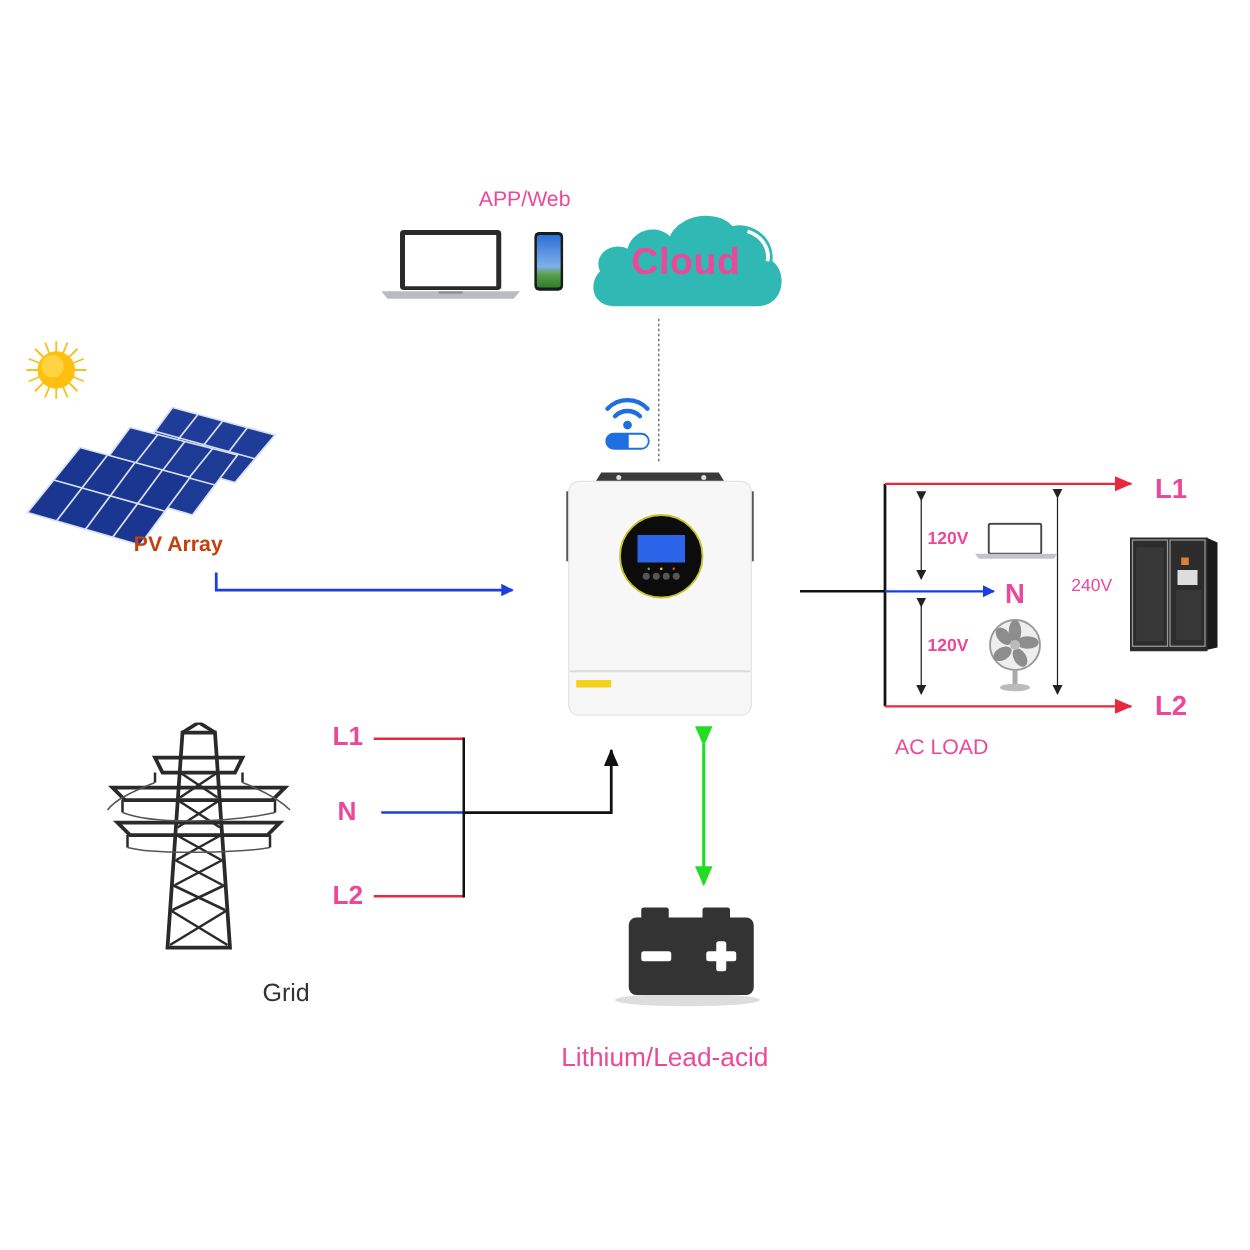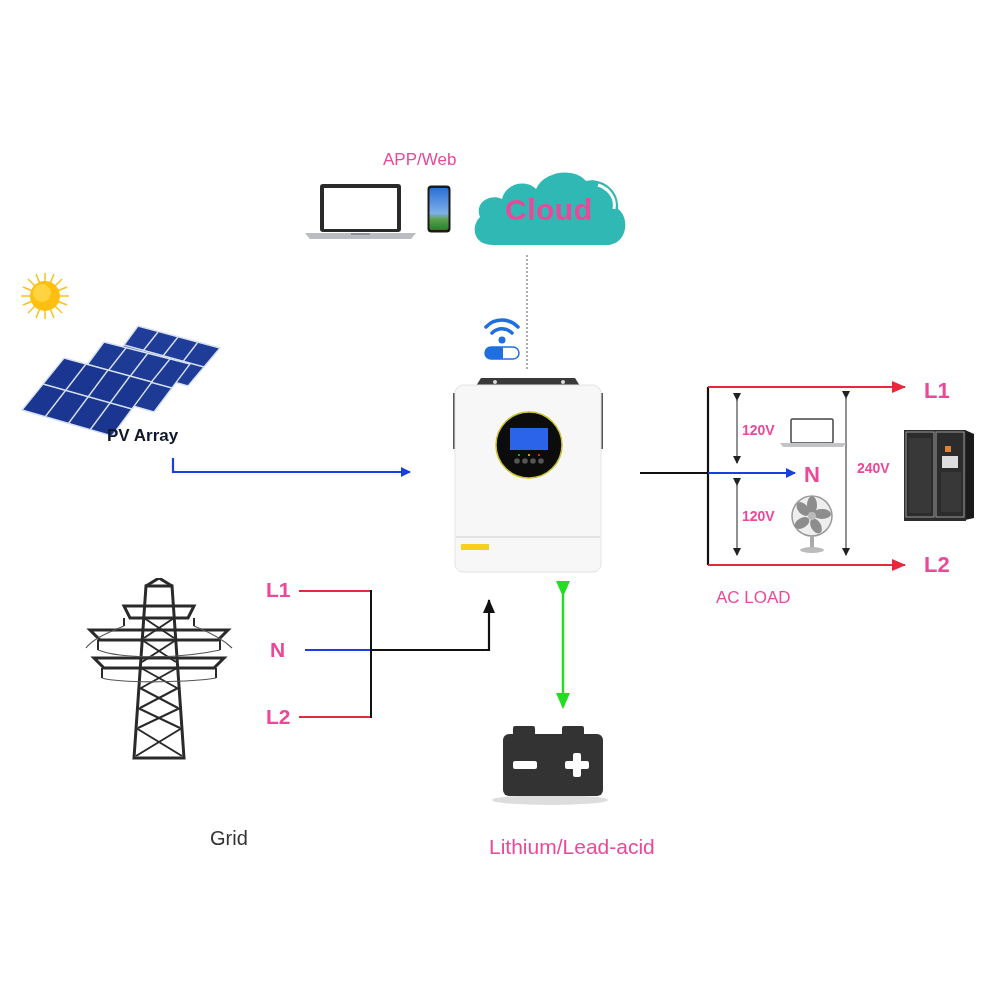--- a/index.html
+++ b/index.html
@@ -143,21 +143,21 @@
       <line x1="152" y1="39" x2="114" y2="86"></line>
   </g>
   <g stroke="#d6e0f0" stroke-width="1.4">
     <path d="M46,38 L134,62 L94,116 L4,90 z" fill="#1a3690"></path>
     <line x1="25" y1="64" x2="114" y2="89"></line>
       <line x1="68" y1="44" x2="27" y2="97"></line>
       <line x1="90" y1="50" x2="50" y2="104"></line>
       <line x1="112" y1="56" x2="72" y2="110"></line>
   </g>
 </svg>
-<div class="lbl" style="left:107px;top:426px;font-size:17px;font-weight:bold;color:#0f172a;">PV Array</div>
+<div class="lbl" style="left:107px;top:426px;font-size:17px;font-weight:bold;color:#c2410c;">PV Array</div>
 
 <svg class="abs" style="left:84px;top:578px" width="150" height="190" viewBox="0 0 150 190">
   <g fill="none" stroke="#2a2a2a" stroke-width="3">
     <path d="M62,8 L88,8 L100,180 L50,180 z"></path>
     <path d="M62,8 L75,0 L88,8"></path>
     <path d="M40,28 L110,28 L104,40 L46,40 z"></path>
     <path d="M6,52 L144,52 L134,62 L16,62 z"></path>
     <path d="M10,80 L140,80 L130,90 L20,90 z"></path>
   </g>
   <g stroke="#2a2a2a" stroke-width="2">
@@ -180,42 +180,42 @@
     <line x1="18" y1="90" x2="18" y2="100"></line>
       <line x1="132" y1="90" x2="132" y2="100"></line>
   </g>
   <g stroke="#555" stroke-width="1.2" fill="none">
     <path d="M40,48 C20,56 8,62 2,70"></path>
       <path d="M110,48 C130,56 140,62 148,70"></path>
     <path d="M14,72 C40,82 100,80 136,72"></path>
       <path d="M18,100 C40,106 110,104 132,100"></path>
   </g>
 </svg>
-<div class="lbl" style="left:210px;top:784px;font-size:20px;color:#333;margin-top:43px;">Grid</div>
+<div class="lbl" style="left:210px;top:784px;font-size:20px;color:#333;">Grid</div>
 <div class="lbl" style="left:266px;top:578px;font-size:21px;font-weight:bold;">L1</div>
 <div class="lbl" style="left:270px;top:638px;font-size:21px;font-weight:bold;">N</div>
 <div class="lbl" style="left:266px;top:705px;font-size:21px;font-weight:bold;">L2</div>
 
 <svg class="abs" style="left:485px;top:720px" width="135" height="92" viewBox="0 0 135 92">
   <ellipse cx="65" cy="80" rx="58" ry="5" fill="#ddd"></ellipse>
   <rect x="28" y="6" width="22" height="10" rx="2" fill="#333"></rect>
   <rect x="77" y="6" width="22" height="10" rx="2" fill="#333"></rect>
   <rect x="18" y="14" width="100" height="62" rx="6" fill="#333"></rect>
   <rect x="28" y="41" width="24" height="8" rx="2" fill="#fff"></rect>
   <rect x="80" y="41" width="24" height="8" rx="2" fill="#fff"></rect>
   <rect x="88" y="33" width="8" height="24" rx="2" fill="#fff"></rect>
 </svg>
-<div class="lbl" style="left:449px;top:835px;font-size:21px;margin-left:40px;">Lithium/Lead-acid</div>
+<div class="lbl" style="left:449px;top:835px;font-size:21px;">Lithium/Lead-acid</div>
 
 <div class="lbl" style="left:924px;top:378px;font-size:22px;font-weight:bold;">L1</div>
 <div class="lbl" style="left:804px;top:462px;font-size:22px;font-weight:bold;">N</div>
 <div class="lbl" style="left:924px;top:552px;font-size:22px;font-weight:bold;">L2</div>
 <div class="lbl" style="left:742px;top:422px;font-size:14px;font-weight:bold;">120V</div>
 <div class="lbl" style="left:742px;top:508px;font-size:14px;font-weight:bold;">120V</div>
-<div class="lbl" style="left:857px;top:460px;font-size:14px;font-weight:bold;">240V</div>
+<div class="lbl" style="left:857px;top:460px;font-size:14px;font-weight:normal;">240V</div>
 <div class="lbl" style="left:716px;top:588px;font-size:17px;">AC LOAD</div>
 
 <svg class="abs" style="left:779px;top:418px" width="68" height="30" viewBox="0 0 68 30">
   <rect x="12" y="1" width="42" height="24" rx="1.5" fill="#fff" stroke="#444" stroke-width="1.5"></rect>
   <path d="M1,25 L67,25 L64,29 L4,29 z" fill="#c2c4c7"></path>
 </svg>
 
 <svg class="abs" style="left:788px;top:494px" width="48" height="60" viewBox="0 0 48 60">
   <circle cx="24" cy="22" r="20" fill="#eee" stroke="#9a9a9a" stroke-width="1.5"></circle>
   <g fill="#8d8d8d">

